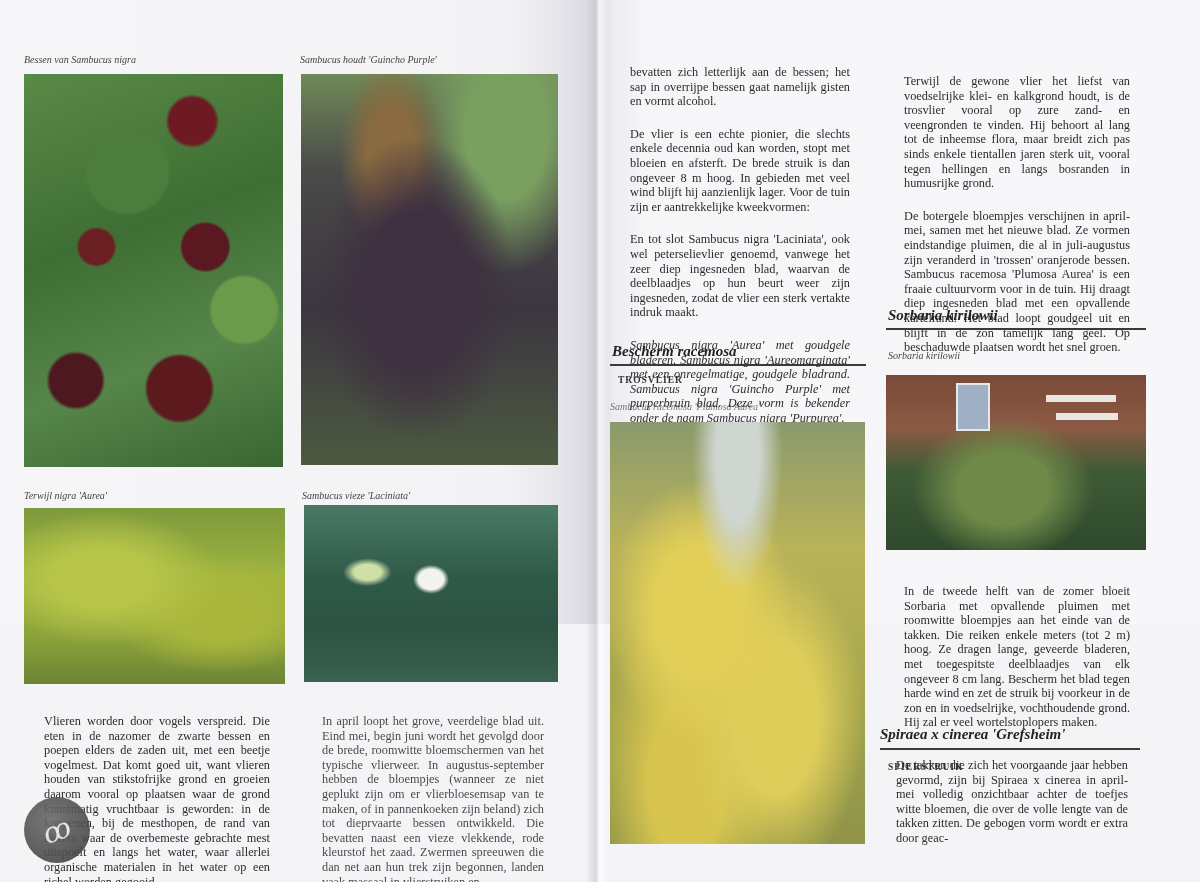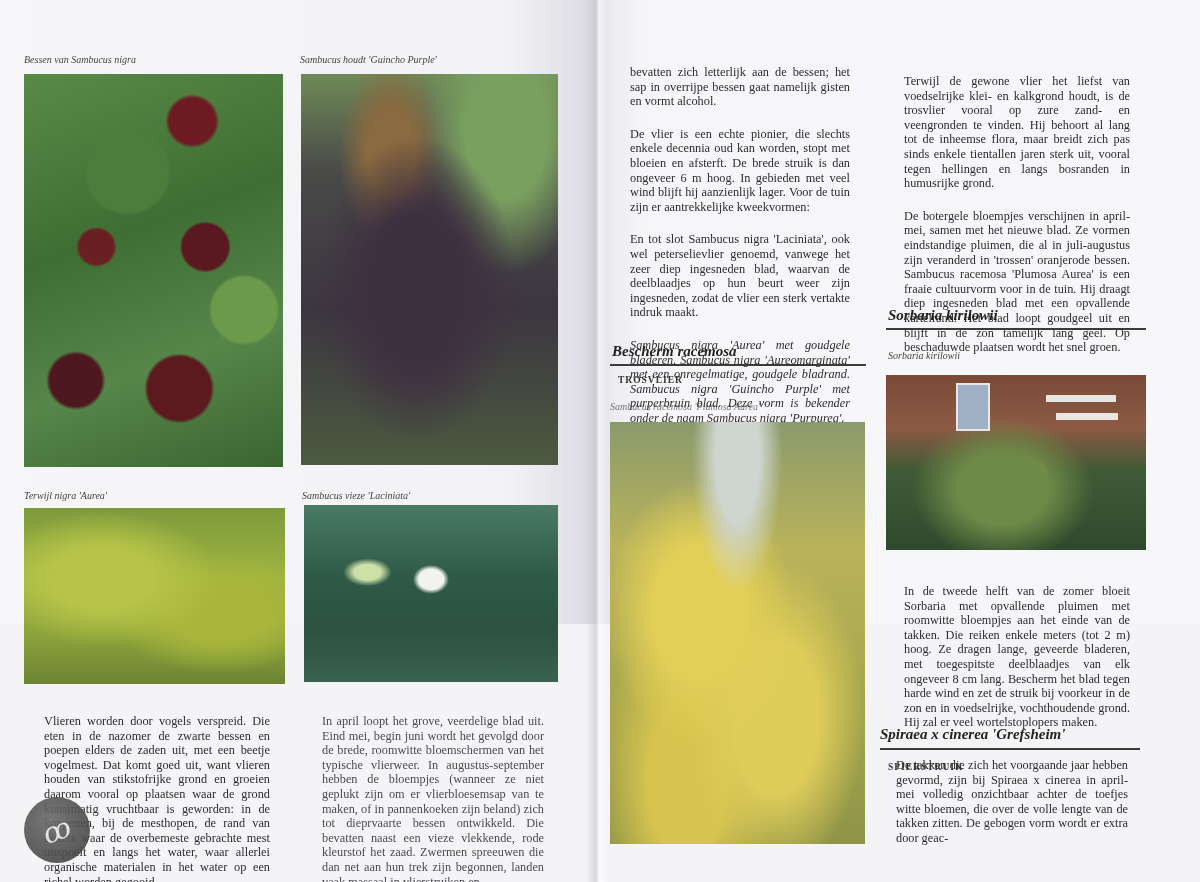--- a/index.html
+++ b/index.html
@@ -95,21 +95,21 @@
   <div class="watermark">
       <span>ꝏ</span>
     </div>
   <div class="page-num">&nbsp;</div>
 </div>
 
 <div class="page page-right">
 
   <div class="body-text" style="left:16px; top:47px; width:256px;">
     <p>bevatten zich letterlijk aan de bessen; het sap in overrijpe bessen gaat namelijk gisten en vormt alcohol.</p>
-    <p>De vlier is een echte pionier, die slechts enkele decennia oud kan worden, stopt met bloeien en afsterft. De brede struik is dan ongeveer 6 m hoog. In gebieden met veel wind blijft hij aanzienlijk lager. Voor de tuin zijn er aantrekkelijke kweekvormen:</p>
+    <p>De vlier is een echte pionier, die slechts enkele decennia oud kan worden, stopt met bloeien en afsterft. De brede struik is dan ongeveer 8 m hoog. In gebieden met veel wind blijft hij aanzienlijk lager. Voor de tuin zijn er aantrekkelijke kweekvormen:</p>
     <p>En tot slot Sambucus nigra 'Laciniata', ook wel peterselievlier genoemd, vanwege het zeer diep ingesneden blad, waarvan de deelblaadjes op hun beurt weer zijn ingesneden, zodat de vlier een sterk vertakte indruk maakt.</p>
     <p style="font-style:italic;">Sambucus nigra 'Aurea' met goudgele bladeren. Sambucus nigra 'Aureomarginata' met een onregelmatige, goudgele bladrand. Sambucus nigra 'Guincho Purple' met purperbruin blad. Deze vorm is bekender onder de naam Sambucus nigra 'Purpurea'.</p>
   </div>
 
   <div class="section-title" style="left:16px; top:343px;">Bescherm racemosa</div>
   <div class="section-rule" style="left:14px; top:364px; width:256px;"></div>
   <div class="subtitle" style="left:22px; top:375px;">TROSVLIER</div>
   <div class="caption" style="left:14px; top:401px; opacity:0.7;">Sambucus racemosa 'Plumosa Aurea'</div>
   <div class="photo photo-racemosa" style="left:14px; top:422px; width:255px; height:422px;"></div>
 

